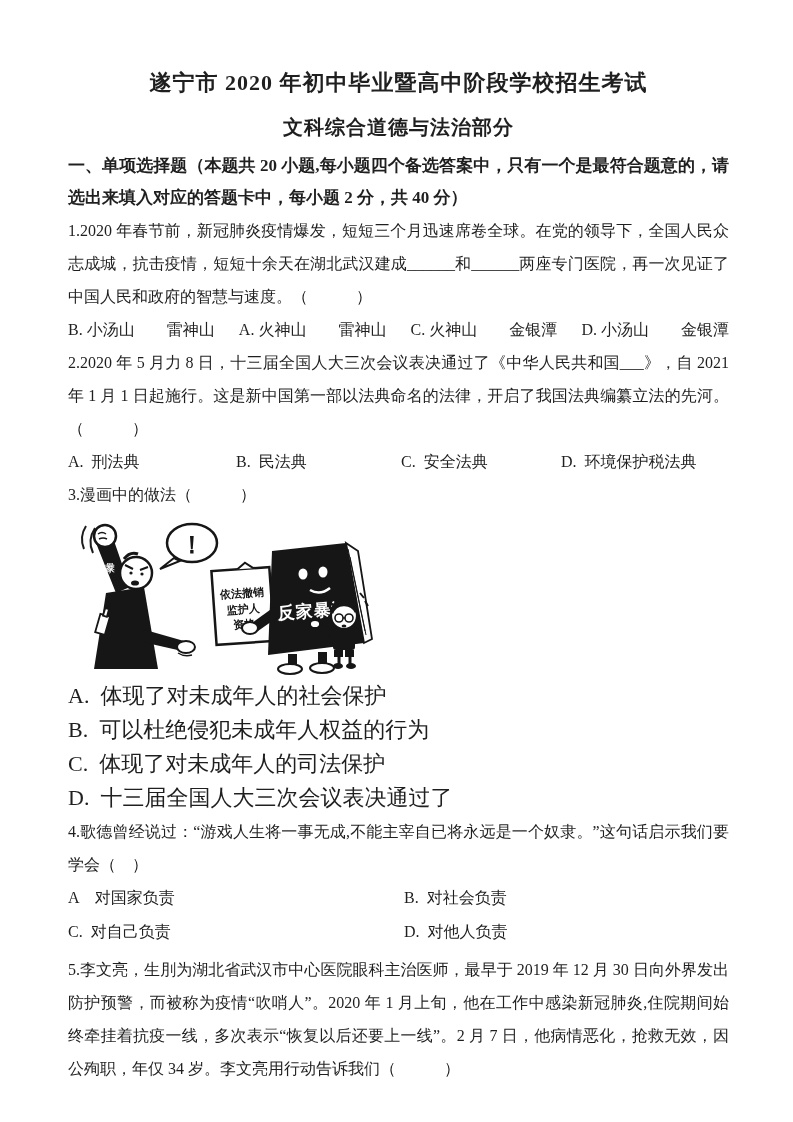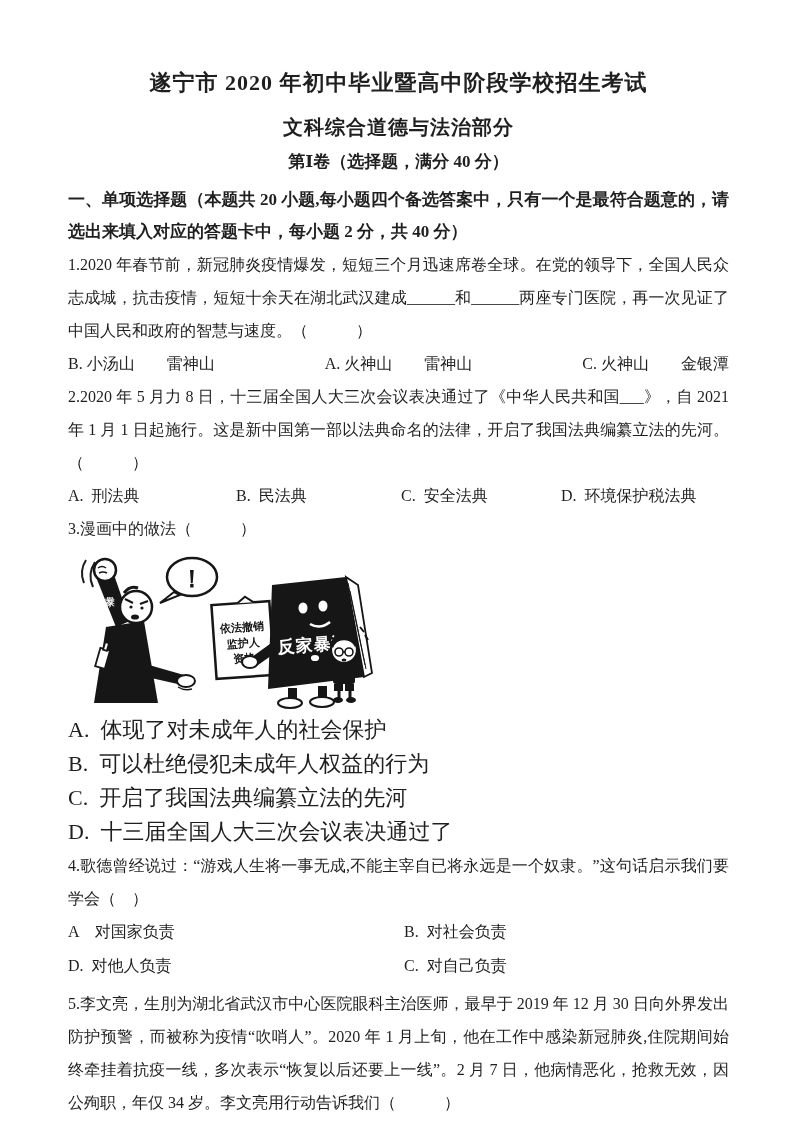--- a/index.html
+++ b/index.html
@@ -92,30 +92,30 @@
   .q { margin-top: 0; }
   svg text { font-family: "Liberation Sans", "DejaVu Sans", sans-serif; }
 </style>
 </head>
 <body>
 
 <div class="page">
 
   <div class="doc-title">遂宁市 2020 年初中毕业暨高中阶段学校招生考试</div>
   <div class="doc-subtitle">文科综合道德与法治部分</div>
-  <div class="doc-section">第Ⅰ卷（选择题，满分 40 分）</div>
 
   <div class="instructions">一、单项选择题（本题共 20 小题,每小题四个备选答案中，只有一个是最符合题意的，请选出来填入对应的答题卡中，每小题 2 分，共 40 分）</div>
 
   <div class="q">
     <div class="stem">1.2020 年春节前，新冠肺炎疫情爆发，短短三个月迅速席卷全球。在党的领导下，全国人民众志成城，抗击疫情，短短十余天在湖北武汉建成______和______两座专门医院，再一次见证了中国人民和政府的智慧与速度。（　　　）</div>
     <div class="options-inline">
       <span>B. 小汤山　　雷神山</span>
       <span>A. 火神山　　雷神山</span>
       <span>C. 火神山　　金银潭</span>
+      <span>D. 小汤山　　金银潭</span>
     </div>
   </div>
 
   <div class="q">
     <div class="stem">2.2020 年 5 月力 8 日，十三届全国人大三次会议表决通过了《中华人民共和国___》，自 2021 年 1 月 1 日起施行。这是新中国第一部以法典命名的法律，开启了我国法典编纂立法的先河。（　　　）</div>
     <div class="options-row4">
       <span>A.  刑法典</span>
       <span>B.  民法典</span>
       <span>C.  安全法典</span>
       <span>D.  环境保护税法典</span>
@@ -210,32 +210,32 @@
           <path d="M267,140 v7 M278,140 v7" stroke="#161616" stroke-width="3"></path>
           <ellipse cx="266" cy="149" rx="5" ry="3" fill="#161616"></ellipse>
           <ellipse cx="279" cy="149" rx="5" ry="3" fill="#161616"></ellipse>
         </g>
       </svg>
     </div>
 
     <div class="options-list">
       <div>A.  体现了对未成年人的社会保护</div>
       <div>B.  可以杜绝侵犯未成年人权益的行为</div>
-      <div>C.  开启了我国法典编纂立法的先河</div>
+      <div>C.  体现了对未成年人的司法保护</div>
       <div>D.  十三届全国人大三次会议表决通过了</div>
     </div>
   </div>
 
   <div class="q">
     <div class="stem">4.歌德曾经说过：“游戏人生将一事无成,不能主宰自已将永远是一个奴隶。”这句话启示我们要学会（　）</div>
     <div class="options-grid">
       <span>A　对国家负责</span>
       <span>B.  对社会负责</span>
+      <span>C.  对自己负责</span>
       <span>D.  对他人负责</span>
-      <span>C.  对自己负责</span>
     </div>
   </div>
 
   <div class="q">
     <div class="stem">5.李文亮，生刖为湖北省武汉市中心医院眼科主治医师，最早于 2019 年 12 月 30 日向外界发出防护预警，而被称为疫情“吹哨人”。2020 年 1 月上旬，他在工作中感染新冠肺炎,住院期间始终牵挂着抗疫一线，多次表示“恢复以后还要上一线”。2 月 7 日，他病情恶化，抢救无效，因公殉职，年仅 34 岁。李文亮用行动告诉我们（　　　）</div>
   </div>
 
 
 </div>
 

